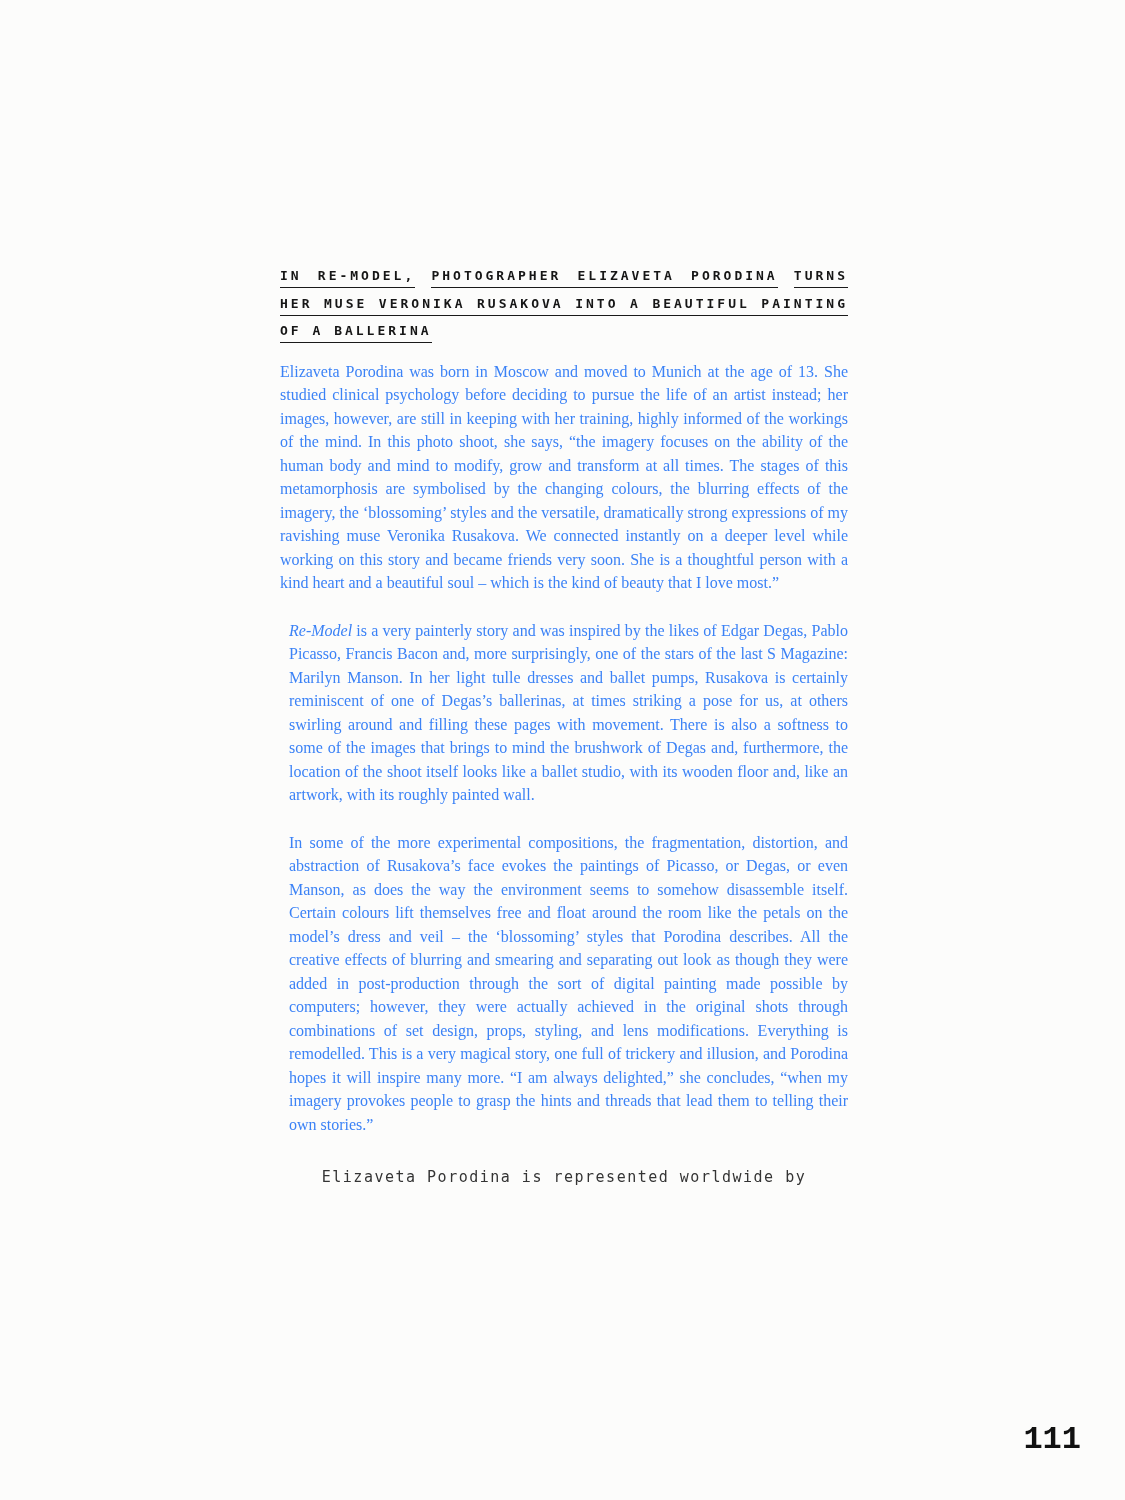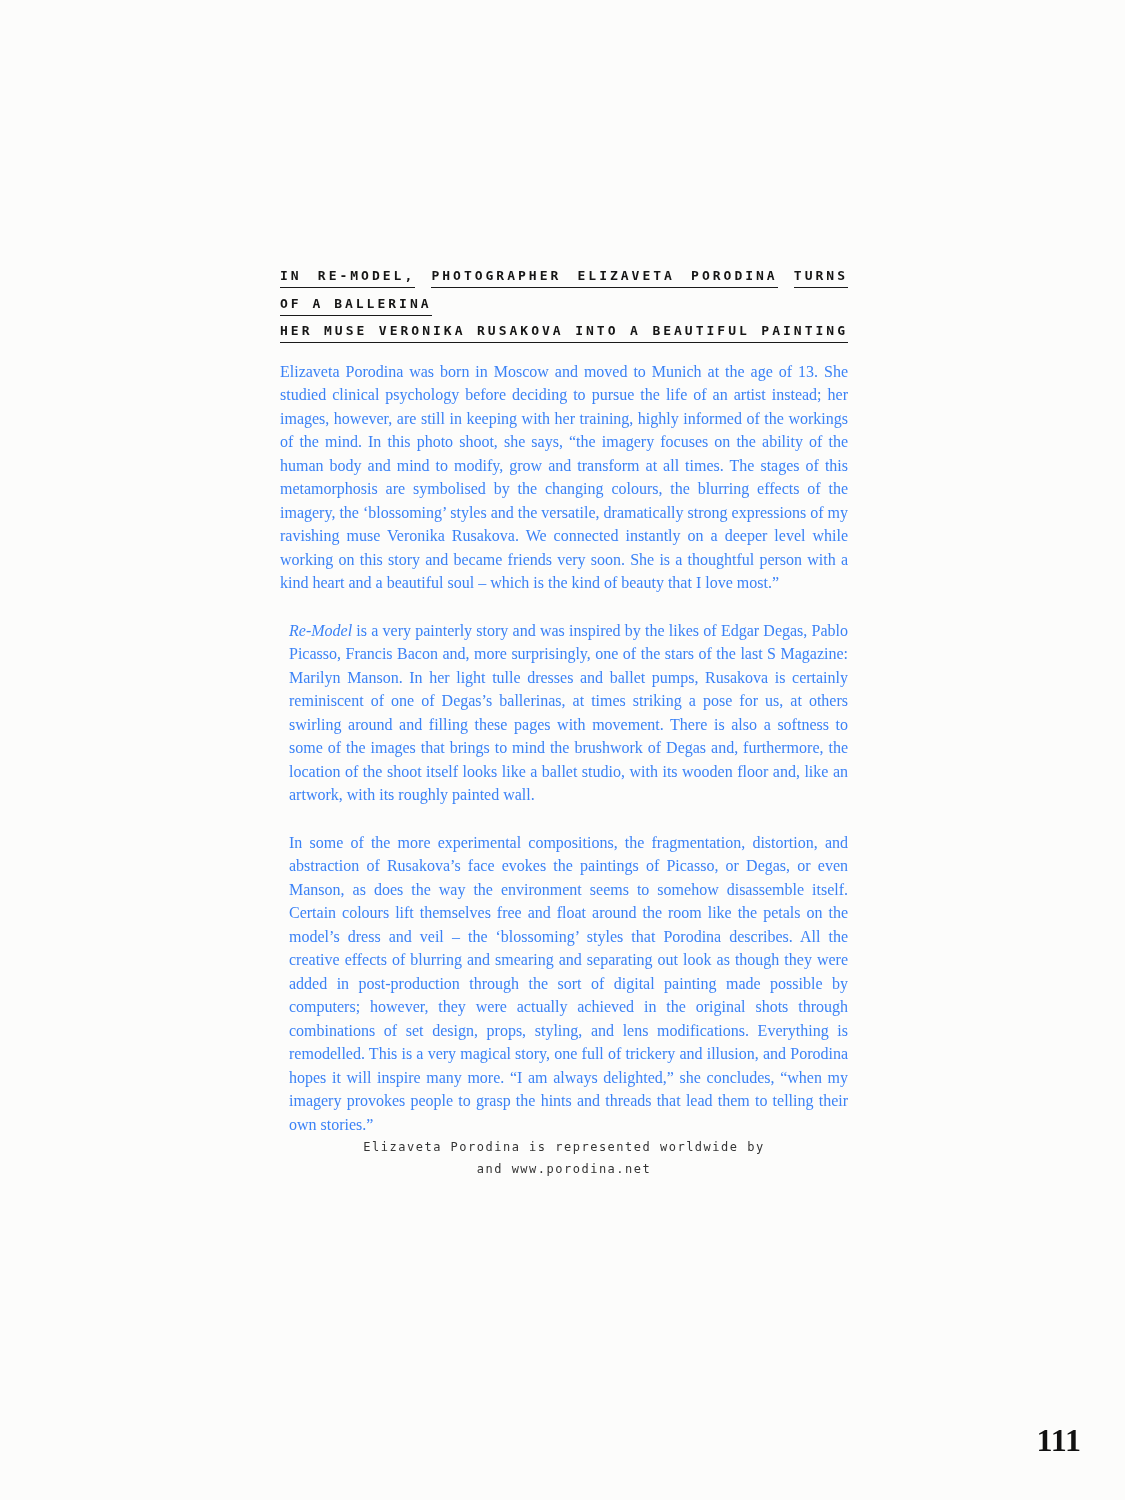--- a/index.html
+++ b/index.html
@@ -48,59 +48,59 @@
     font-size: 16px;
     line-height: 23.5px;
     color: #3b82f6;
     text-align: justify;
   }
   .article p + p { margin-top: 24px; margin-left: 9px; }
   .article .lead-italic { font-style: italic; }
 
   
   .credits {
+    margin-top: 30px;
     text-align: center;
     font-family: "DejaVu Sans Mono", monospace;
-    font-size: 12px;
+    font-size: 15px;
     line-height: 22.3px;
     letter-spacing: 1.5px;
     color: #343434;
   }
 
   
   .page-number {
     position: absolute;
     top: 1424px;
     right: 44px;
-    font-family: Liberation Serif, serif;
+    font-family: Liberation Mono, monospace;
     font-weight: 700;
     font-size: 32px;
     line-height: 1;
     color: #111;
   }
 </style>
 </head>
 <body>
 
 <div class="page">
   <div class="column">
 
     <div class="headline">
       <div class="hl-line"><span class="hl-seg">IN RE-MODEL,</span> <span class="hl-seg">PHOTOGRAPHER ELIZAVETA PORODINA</span> <span class="hl-seg">TURNS</span></div>
+      <div class="hl-line"><span class="hl-seg">HER MUSE VERONIKA RUSAKOVA INTO A BEAUTIFUL PAINTING</span></div>
       <div class="hl-line hl-line--last"><span class="hl-seg">OF A BALLERINA</span></div>
-      <div class="hl-line"><span class="hl-seg">HER MUSE VERONIKA RUSAKOVA INTO A BEAUTIFUL PAINTING</span></div>
     </div>
 
     <div class="article">
       <p><span>Elizaveta Porodina was born in Moscow and moved to Munich at the age of 13. She studied clinical psychology before deciding to pursue the life of an artist instead; her images, however, are still in keeping with her training, highly informed of the workings of the mind. In this photo shoot, she says, “the imagery focuses on the ability of the human body and mind to modify, grow and transform at all times. The stages of this metamorphosis are symbolised by the changing colours, the blurring effects of the imagery, the ‘blossoming’ styles and the versatile, dramatically strong expressions of my ravishing muse Veronika Rusakova. We connected instantly on a deeper level while working on this story and became friends very soon. She is a thoughtful person with a kind heart and a beautiful soul – which is the kind of beauty that I love most.”</span></p>
       <p><span class="lead-italic">Re-Model</span><span> is a very painterly story and was inspired by the likes of Edgar Degas, Pablo Picasso, Francis Bacon and, more surprisingly, one of the stars of the last S Magazine: Marilyn Manson. In her light tulle dresses and ballet pumps, Rusakova is certainly reminiscent of one of Degas’s ballerinas, at times striking a pose for us, at others swirling around and filling these pages with movement. There is also a softness to some of the images that brings to mind the brushwork of Degas and, furthermore, the location of the shoot itself looks like a ballet studio, with its wooden floor and, like an artwork, with its roughly painted wall.</span></p>
       <p><span>In some of the more experimental compositions, the fragmentation, distortion, and abstraction of Rusakova’s face evokes the paintings of Picasso, or Degas, or even Manson, as does the way the environment seems to somehow disassemble itself. Certain colours lift themselves free and float around the room like the petals on the model’s dress and veil – the ‘blossoming’ styles that Porodina describes. All the creative effects of blurring and smearing and separating out look as though they were added in post-production through the sort of digital painting made possible by computers; however, they were actually achieved in the original shots through combinations of set design, props, styling, and lens modifications. Everything is remodelled. This is a very magical story, one full of trickery and illusion, and Porodina hopes it will inspire many more. “I am always delighted,” she concludes, “when my imagery provokes people to grasp the hints and threads that lead them to telling their own stories.”</span></p>
     </div>
 
     <div class="credits">
       <div>Elizaveta Porodina is represented worldwide by</div>
-      <div>and www.porodina.net</div>
     </div>
 
   </div>
 
   <div class="page-number">111</div>
 </div>
 
 </body></html>

